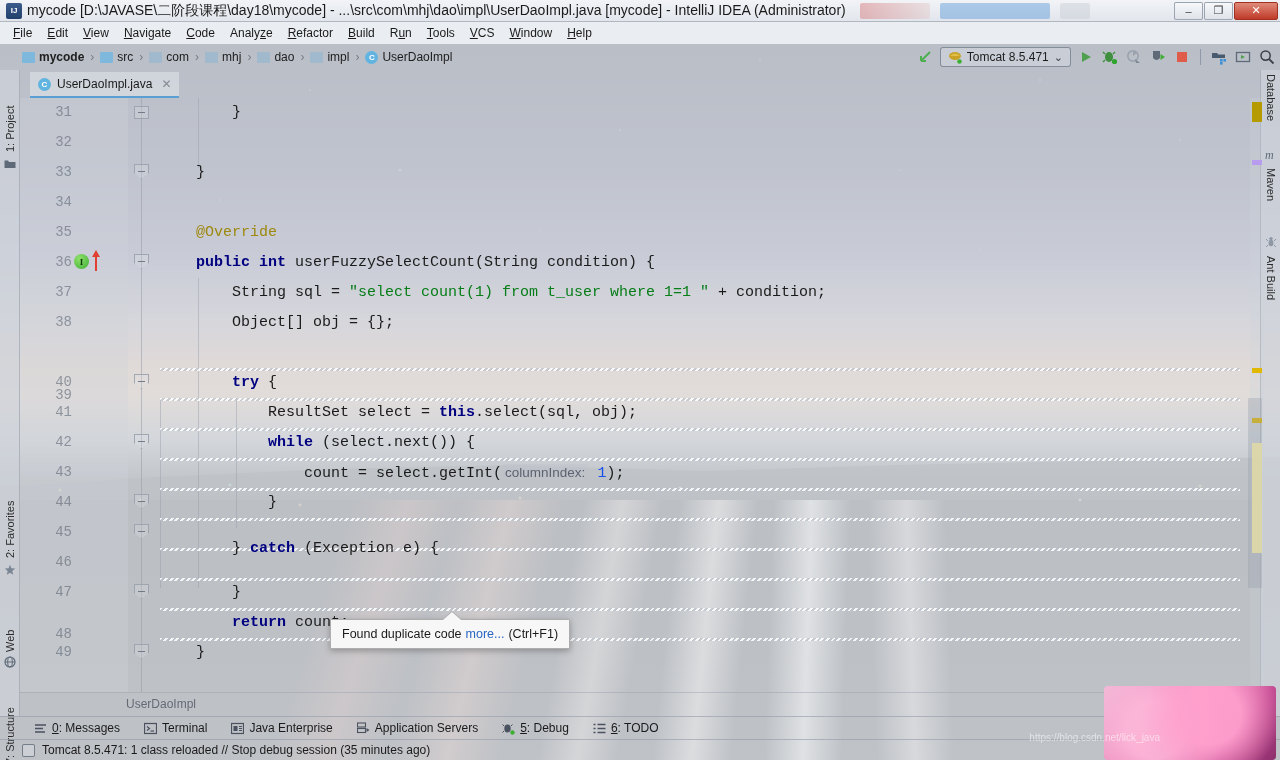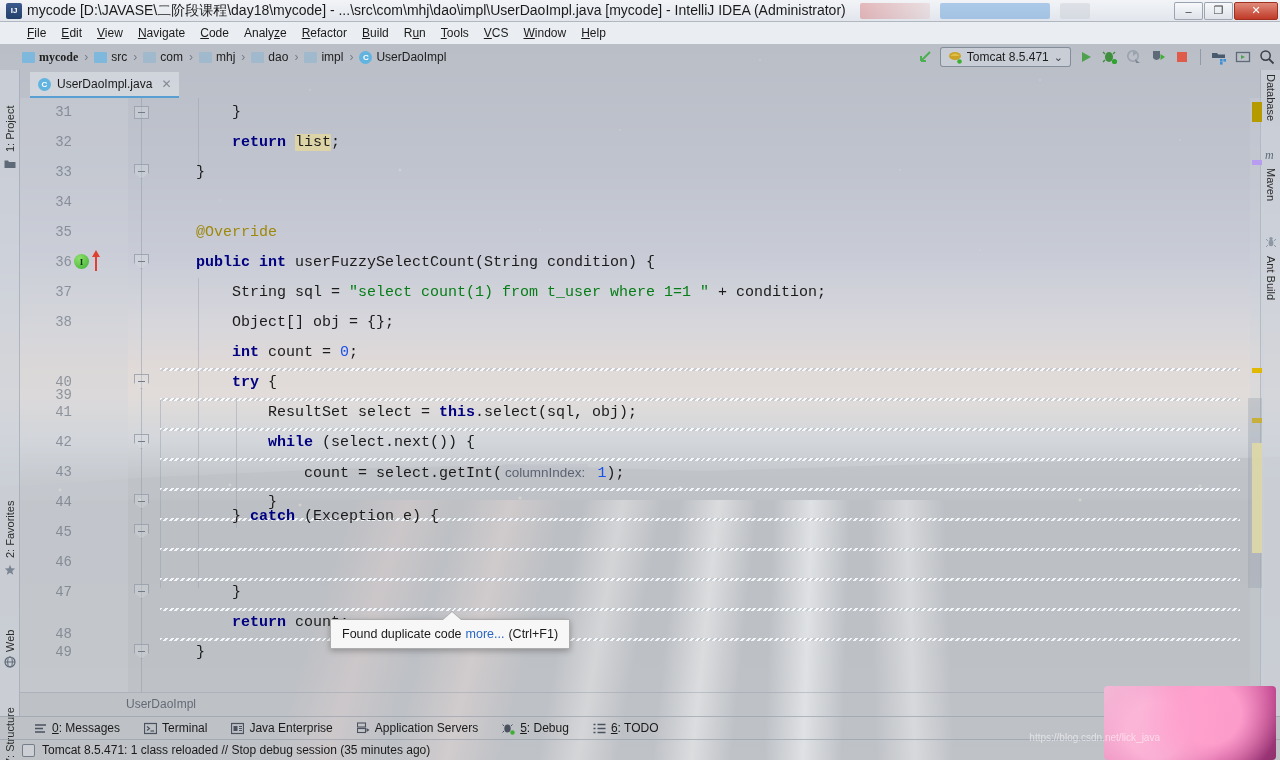--- a/index.html
+++ b/index.html
@@ -117,21 +117,21 @@
     background:linear-gradient(180deg,#f6f8fa,#dfe3e9);
     display:flex;align-items:center;justify-content:center;
     font-size:11px; color:#3b3b3b; border-radius:2px;
   }
   .win-btn.close { background:linear-gradient(180deg,#e08a7a,#c03a28); color:#fff; border-color:#a03020; width:44px; }
 
   
   .menubar {
     position:absolute; left:0; top:22px; width:1280px; height:22px;
     background: rgba(238,241,244,.92);
-    display:flex; align-items:center; padding-left:20px; gap:1px;
+    display:flex; align-items:center; padding-left:6px; gap:1px;
   }
   .menu-item {
     padding:2px 7px; font-size:12px; color:#1a1a1a; cursor:default; white-space:nowrap;
   }
   .menu-item u { text-decoration:underline; }
 
   
   .navbar {
     position:absolute; left:0; top:44px; width:1280px; height:26px;
     display:flex; align-items:center; padding-left:22px;
@@ -142,21 +142,21 @@
     width:13px; height:11px; margin-right:4px; border-radius:1px;
     background:#5fa9d8; position:relative; flex:none;
   }
   .crumb .ic.folder { background:#7fb8dd; }
   .crumb .ic.faded { background:rgba(140,180,210,.55); }
   .crumb .ic.cls {
     width:13px;height:13px;border-radius:50%;background:#62b4e0;
     display:flex;align-items:center;justify-content:center;
     font-size:8px;color:#fff;font-weight:bold;
   }
-  .crumb.bold span.txt { font-weight:bold;font-family:Liberation Serif, serif; }
+  .crumb.bold span.txt { font-weight:bold; }
   .crumb-sep { color:rgba(70,80,95,.6); margin:0 6px; font-size:12px; }
 
   .navbar-right {
     position:absolute; right:4px; top:44px; height:26px;
     display:flex; align-items:center; gap:6px;
   }
   .run-config {
     display:flex; align-items:center; gap:5px;
     border:1px solid rgba(120,130,145,.85); border-radius:3px;
     padding:2px 7px; height:20px; background:rgba(214,219,226,.55);
@@ -637,47 +637,45 @@
     <div class="dup-underline" style="left:140px; top:390px; width:1080px;"></div>
     <div class="dup-underline" style="left:140px; top:420px; width:1080px;"></div>
     <div class="dup-underline" style="left:140px; top:450px; width:1080px;"></div>
     <div class="dup-underline" style="left:140px; top:480px; width:1080px;"></div>
     <div class="dup-underline" style="left:140px; top:510px; width:1080px;"></div>
     <div class="dup-underline" style="left:140px; top:540px; width:1080px;"></div>
 
     <div class="code">
       <div class="cl" style="top:0px;">        }</div>
 
-      <div class="cl" style="top:30px;">        <span class="kw">return</span> <span class="hl-ident">list</span>;</div>
 
       <div class="cl" style="top:60px;">    }</div>
 
       <div class="cl" style="top:90px;"> </div>
 
       <div class="cl" style="top:120px;">    <span class="ann">@Override</span></div>
 
       <div class="cl" style="top:150px;">    <span class="kw">public</span> <span class="kw">int</span> userFuzzySelectCount(String condition) {</div>
 
       <div class="cl" style="top:180px;">        String sql = <span class="str">"select count(1) from t_user where 1=1 "</span> + condition;</div>
 
       <div class="cl" style="top:210px;">        Object[] obj = {};</div>
 
-      <div class="cl" style="top:240px;">        <span class="kw">int</span> count = <span class="num">0</span>;</div>
 
       <div class="cl" style="top:270px;">        <span class="kw">try</span> {</div>
 
       <div class="cl" style="top:300px;">            ResultSet select = <span class="kw">this</span>.select(sql, obj);</div>
 
       <div class="cl" style="top:330px;">            <span class="kw">while</span> (select.next()) {</div>
 
       <div class="cl" style="top:360px;">                count = select.getInt(<span class="hint">columnIndex:</span> <span class="num">1</span>);</div>
 
       <div class="cl" style="top:390px;">            }</div>
 
-      <div class="cl" style="top:404px;">        } <span class="kw">catch</span> (Exception e) {</div>
+      <div class="cl" style="top:436px;">        } <span class="kw">catch</span> (Exception e) {</div>
 
 
       <div class="cl" style="top:480px;">        }</div>
 
       <div class="cl" style="top:510px;">        <span class="kw">return</span> count;</div>
 
       <div class="cl" style="top:540px;">    }</div>
     </div>
   </div>
 

